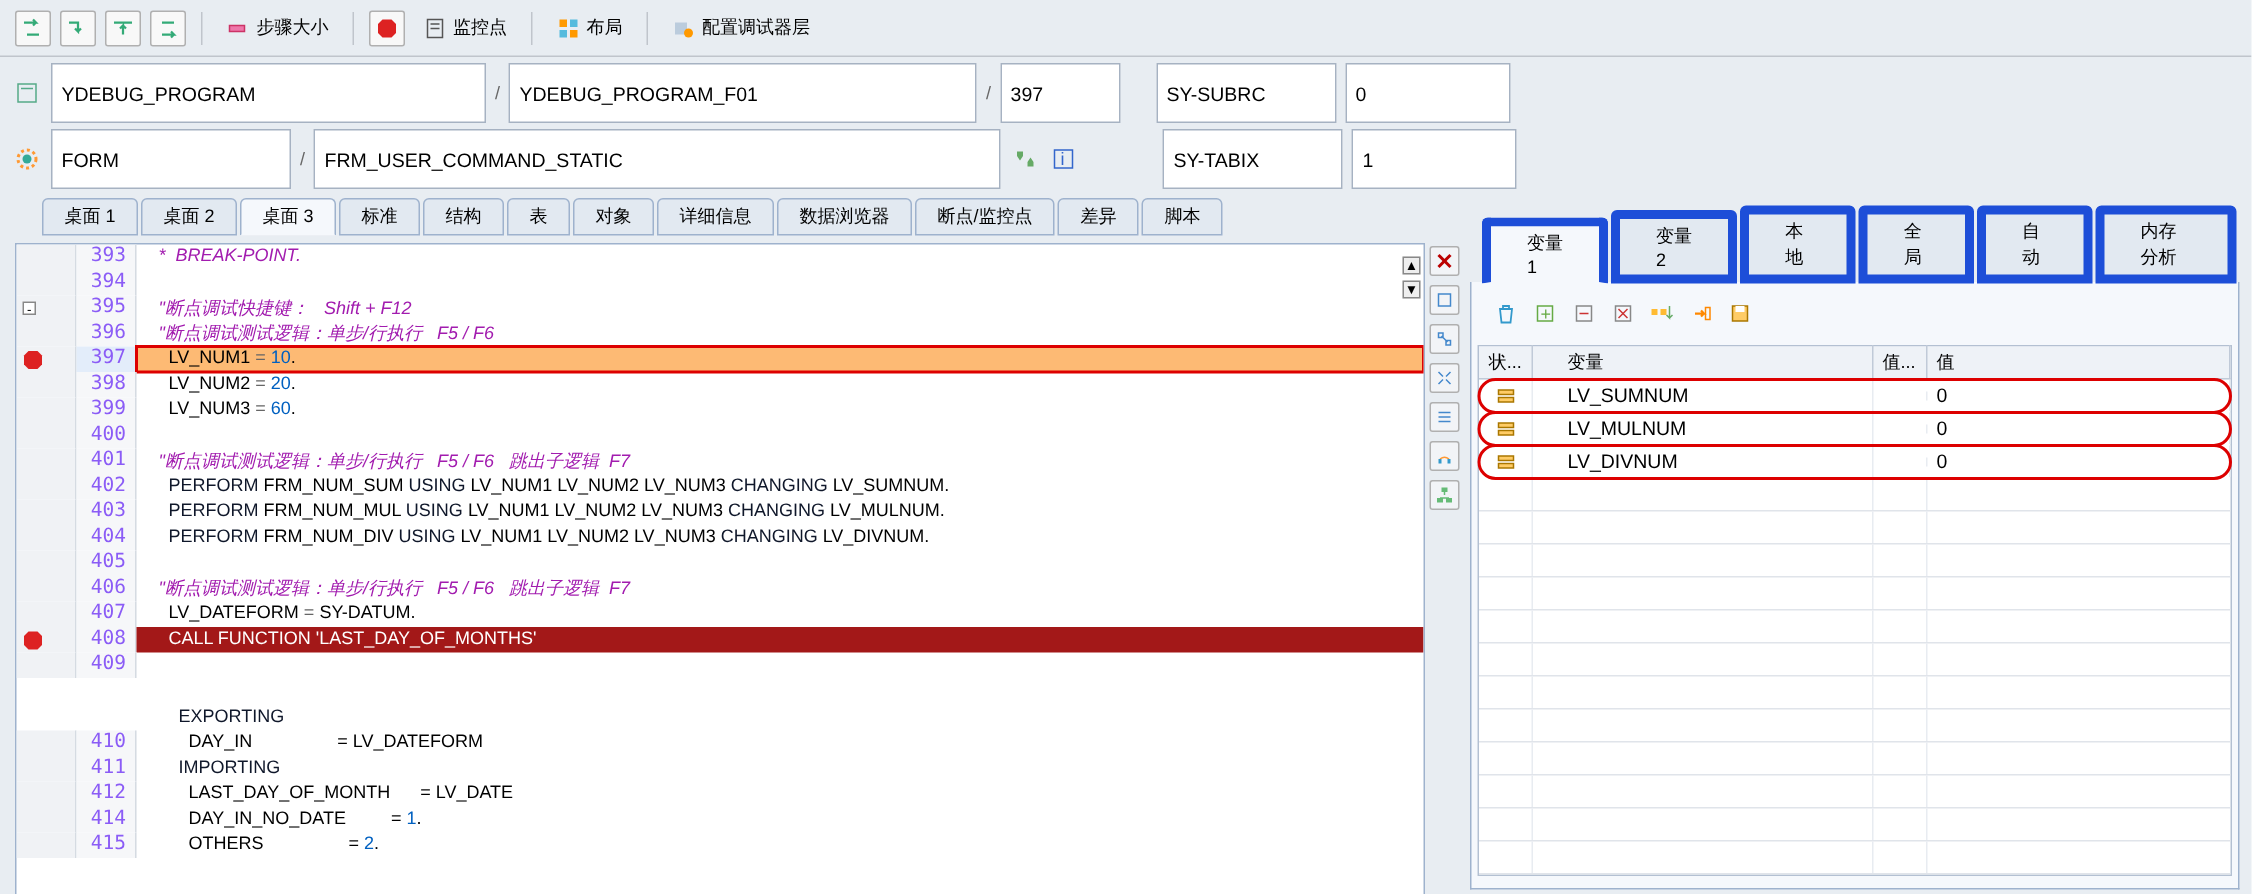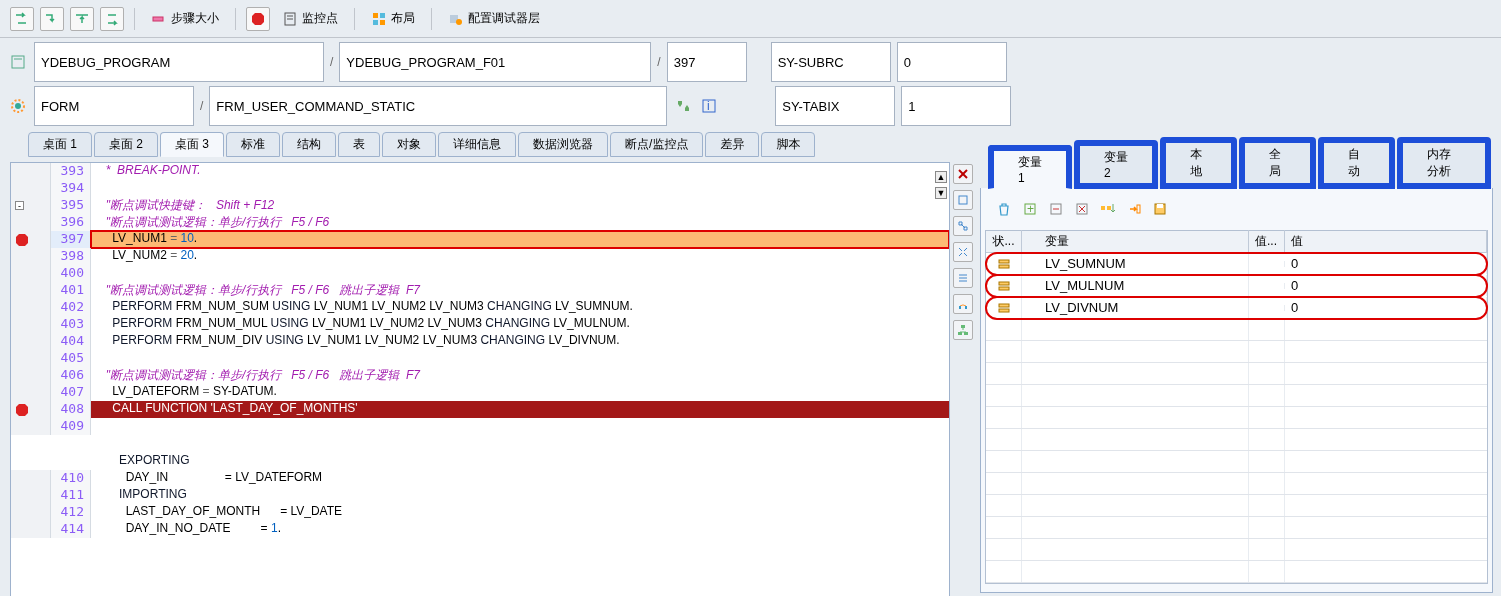--- a/index.html
+++ b/index.html
@@ -225,20 +225,25 @@
           <div class="ln-cell" style="background: rgb(227, 237, 250);">397</div>
           <div class="code-line row-current redbox" style="flex: 1 1 0%;">    LV_NUM1 <span class="cl-op">=</span> <span class="cl-num">10</span>.</div>
         </div>
         <div class="code-line-wrapper">
           <div class="mark-cell"></div>
           <div class="ln-cell">398</div>
           <div class="code-line" style="flex: 1 1 0%;">    LV_NUM2 <span class="cl-op">=</span> <span class="cl-num">20</span>.</div>
         </div>
         <div class="code-line-wrapper">
           <div class="mark-cell"></div>
+          <div class="ln-cell">399</div>
+          <div class="code-line" style="flex: 1 1 0%;">    LV_NUM3 <span class="cl-op">=</span> <span class="cl-num">60</span>.</div>
+        </div>
+        <div class="code-line-wrapper">
+          <div class="mark-cell"></div>
           <div class="ln-cell">400</div>
           <div class="code-line" style="flex: 1 1 0%;"></div>
         </div>
         <div class="code-line-wrapper">
           <div class="mark-cell"></div>
           <div class="ln-cell">401</div>
           <div class="code-line" style="flex: 1 1 0%;"><span class="cl-comment">  "断点调试测试逻辑：单步/行执行   F5 / F6   跳出子逻辑  F7</span></div>
         </div>
         <div class="code-line-wrapper">
           <div class="mark-cell"></div>
@@ -296,20 +301,25 @@
         </div>
         <div class="code-line-wrapper">
           <div class="mark-cell"></div>
           <div class="ln-cell">412</div>
           <div class="code-line" style="flex: 1 1 0%;">        LAST_DAY_OF_MONTH      = LV_DATE</div>
         </div>
         <div class="code-line-wrapper">
           <div class="mark-cell"></div>
           <div class="ln-cell">414</div>
           <div class="code-line" style="flex: 1 1 0%;">        DAY_IN_NO_DATE         = <span class="cl-num">1</span>.</div>
+        </div>
+        <div class="code-line-wrapper">
+          <div class="mark-cell"></div>
+          <div class="ln-cell">415</div>
+          <div class="code-line" style="flex: 1 1 0%;">        OTHERS                 = <span class="cl-num">2</span>.</div>
         </div>
       </div>
     <div class="code-scroll-handle">
       <div class="scroll-arrow">▲</div>
       <div class="scroll-arrow" style="margin-top:2px">▼</div>
     </div>
   </div>
 
   <div class="side-icons">
     <div class="sico">

